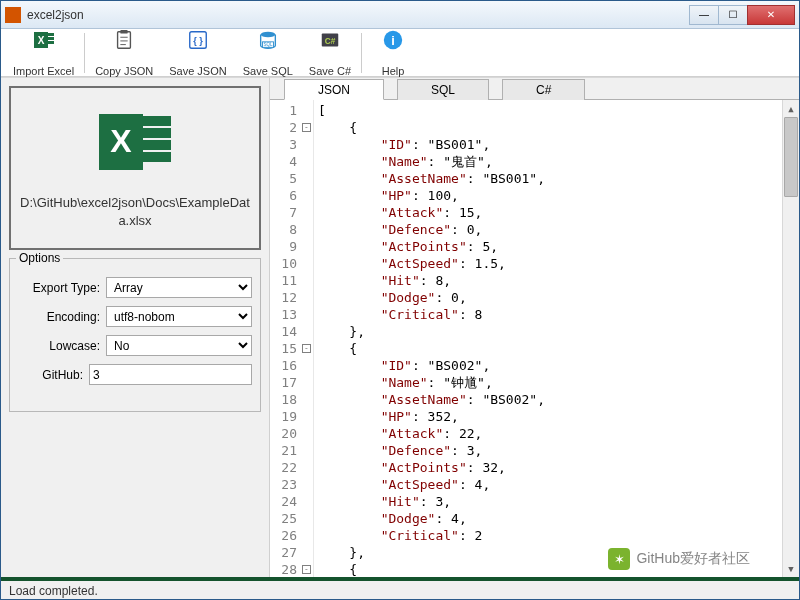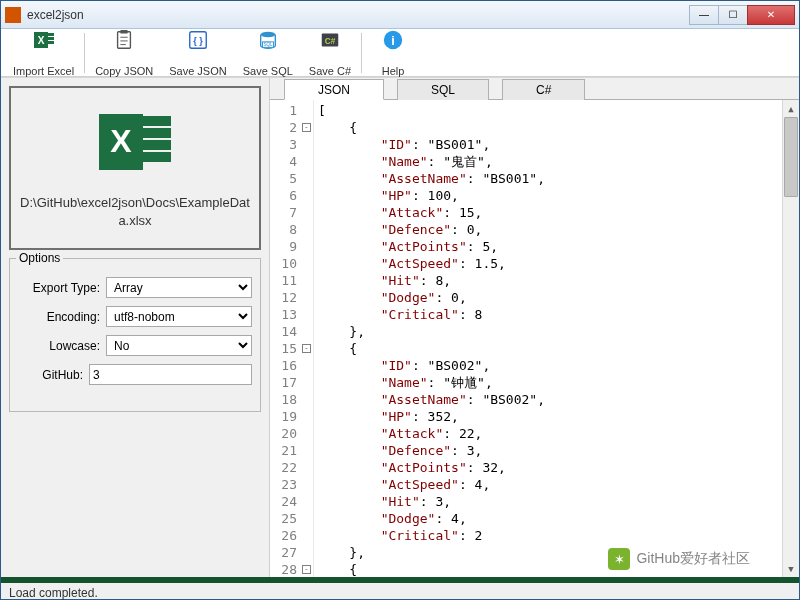--- a/index.html
+++ b/index.html
@@ -38,21 +38,21 @@
 .gutter .ln .fold { width: 9px; height: 9px; border: 1px solid #808080; margin-left: 2px; font-size: 8px; line-height: 7px; text-align: center; color: #808080; cursor: pointer; }
 .code { flex: 1; padding: 2px 4px; white-space: pre; overflow: hidden; }
 .code .line { height: 17px; line-height: 17px; }
 .k { color: #800000; } 
 .p { color: #000; } 
 .scrollbar { width: 17px; background: #f0f0f0; border-left: 1px solid #d8d8d8; position: relative; }
 .scroll-thumb { position: absolute; top: 17px; left: 1px; right: 1px; height: 80px; background: #c8c8c8; border: 1px solid #a8a8a8; border-radius: 1px; }
 .scroll-arrow { position: absolute; left: 0; right: 0; height: 17px; display: flex; align-items: center; justify-content: center; font-size: 9px; color: #606060; cursor: pointer; }
 .scroll-arrow.up { top: 0; }
 .scroll-arrow.down { bottom: 0; }
-.status { height: 22px; border-top: 6px solid #14532d; background: #f0f0f0; padding: 3px 8px; font-size: 12px; color: #333; }
+.status { height: 22px; border-top: 4px solid #14532d; background: #f0f0f0; padding: 3px 8px; font-size: 12px; color: #333; }
 .watermark { position: absolute; right: 50px; bottom: 30px; font-size: 14px; color: rgba(80,80,80,0.7); display: flex; align-items: center; gap: 6px; pointer-events: none; }
 .watermark .wx { width: 22px; height: 22px; border-radius: 4px; background: #7bb32e; display: flex; align-items: center; justify-content: center; color: #fff; font-size: 13px; }
 </style>
 </head>
 <body>
 
 <div class="window">
   <div class="titlebar">
     <div class="app-icon"></div>
     <div class="title">excel2json</div>

